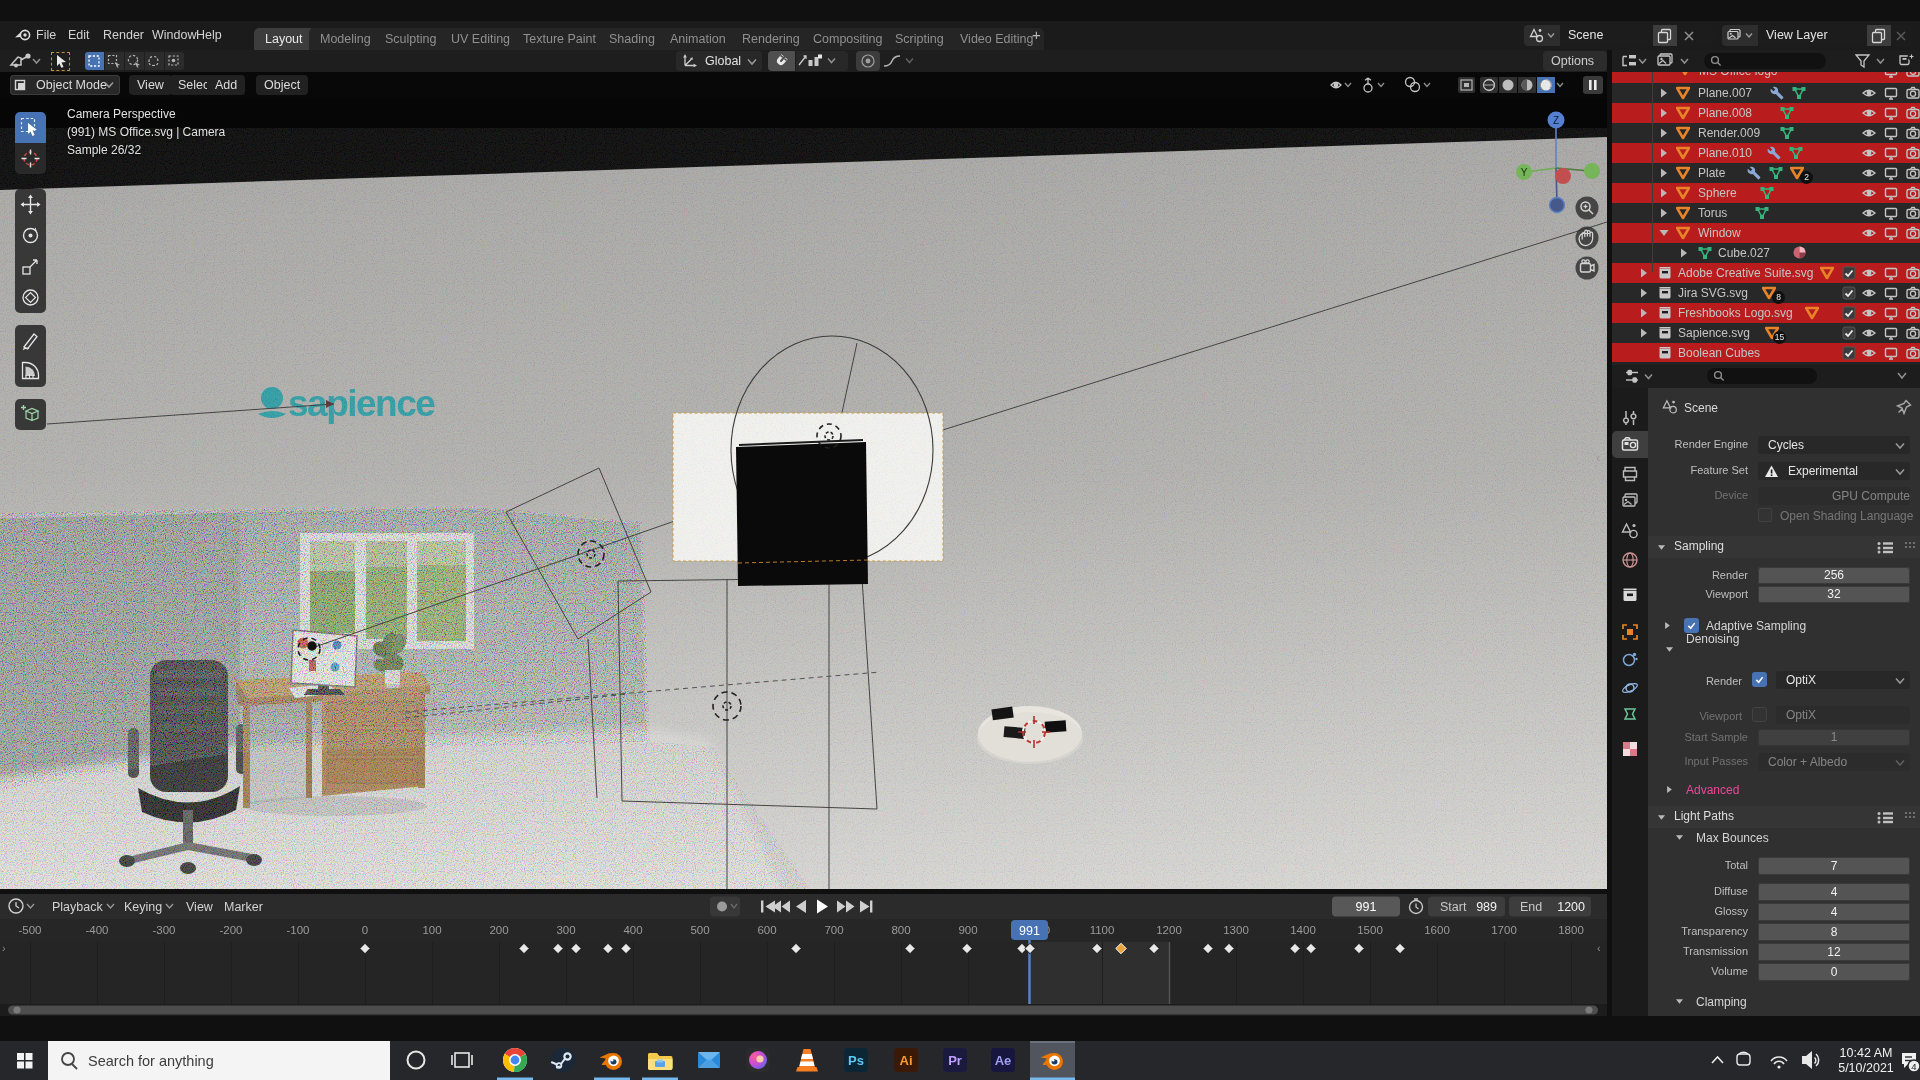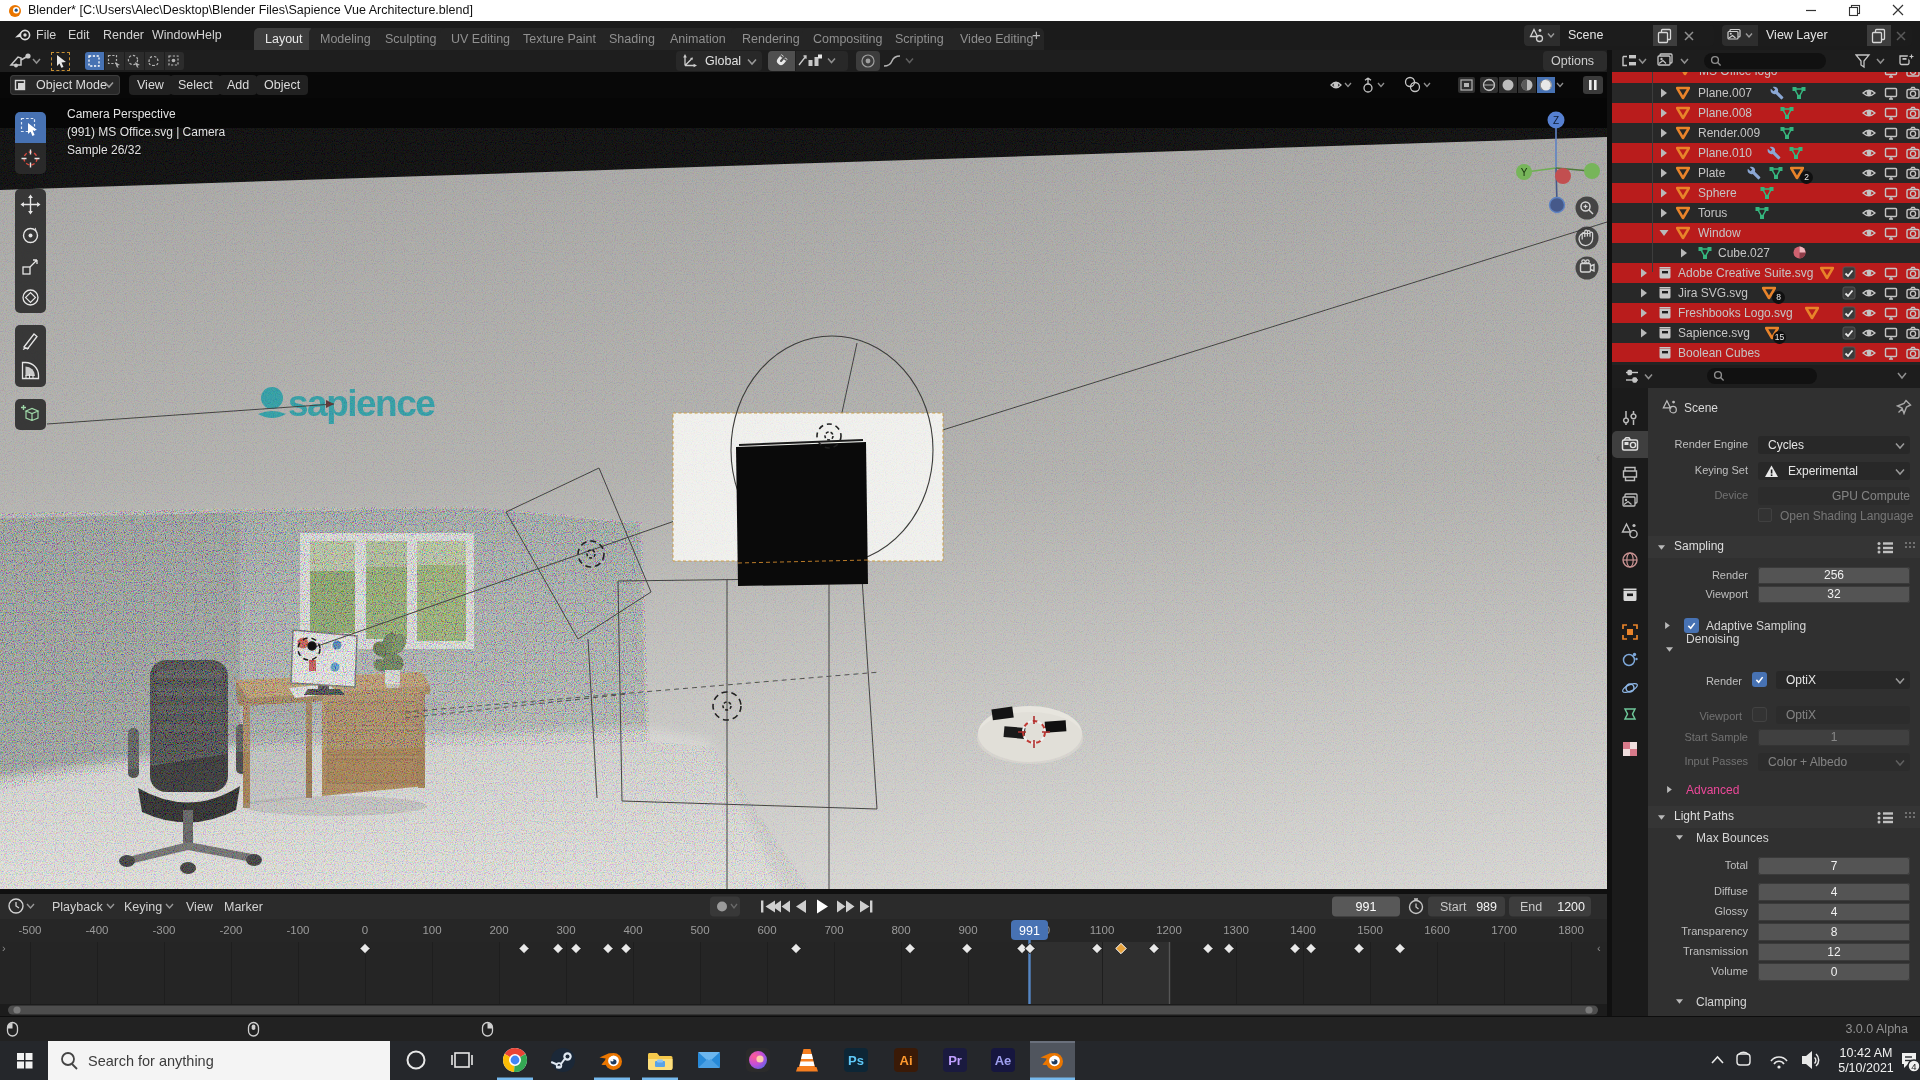--- a/index.html
+++ b/index.html
@@ -103,36 +103,20 @@
     <g id="i-arrR">
         <path d="M4 2.5 L10 7 L4 11.5 Z" fill="#b9b9b9"></path>
       </g>
     <g id="i-arrD">
         <path d="M2.5 4 L7 10 L11.5 4 Z" fill="#b9b9b9"></path>
       </g>
   </defs>
 </svg>
 <div id="root">
 
-  <div id="titlebar">
-    <svg class="abs" style="left:8px;top:4px" width="14" height="14" viewBox="0 0 14 14">
-      <circle cx="7" cy="7" r="6" fill="#ea7600"></circle>
-        <circle cx="8.2" cy="6.2" r="3.2" fill="#fff"></circle>
-        <circle cx="8.2" cy="6.2" r="1.6" fill="#265787"></circle>
-      <path d="M1 8 L5 4 L3 9 Z" fill="#ea7600"></path>
-    </svg>
-    <span class="ttext">Blender* [C:\Users\Alec\Desktop\Blender Files\Sapience Vue Architecture.blend]</span>
-
-    <svg class="abs" style="left:1796px;top:0" width="124" height="21" viewBox="0 0 124 21">
-      <line x1="10" y1="10.5" x2="20" y2="10.5" stroke="#333" stroke-width="1.2"></line>
-      <rect x="55.5" y="5.5" width="8" height="8" fill="none" stroke="#333" stroke-width="1.1"></rect>
-      <rect x="53.5" y="7.5" width="8" height="8" fill="#fff" stroke="#333" stroke-width="1.1"></rect>
-      <path d="M97 5 L107 15 M107 5 L97 15" stroke="#333" stroke-width="1.2"></path>
-    </svg>
-  </div>
 
   <div id="topbar">
     <svg class="abs" style="left:14px;top:6px" width="19" height="16" viewBox="0 0 19 16">
       <circle cx="11" cy="8" r="4.6" fill="none" stroke="#dcdcdc" stroke-width="1.6"></circle>
       <circle cx="11" cy="8" r="1.7" fill="#dcdcdc"></circle>
       <path d="M1 10.5 L7.5 4.5 L6 10 Z" fill="#dcdcdc"></path>
     </svg>
     <span class="menuitem" style="left:36px">File</span>
     <span class="menuitem" style="left:68px">Edit</span>
     <span class="menuitem" style="left:103px">Render</span>
@@ -260,21 +244,21 @@
       <circle cx="10" cy="8" r="2.4" fill="#9f9f9f"></circle>
       <path d="M26 13 Q32 13 34 8 Q36 3 42 3" fill="none" stroke="#b5b5b5" stroke-width="1.5"></path>
       <path d="M48 5.5 l3.5 4 l3.5 -4" fill="none" stroke="#5f5f5f" stroke-width="1.5"></path>
     </svg>
     <div class="hbtn" style="left:1543px;top:1px;background:#2c2c2c;color:#cdcdcd">Options <span style="color:#999">▾</span></div>
   </div>
   <div id="row3">
     <div class="hbtn" style="left:10px;width:110px;padding-left:26px;padding-right:0;background:#282828;box-shadow:inset 0 0 0 1px #3c3c3c;white-space:nowrap">Object Mode</div>
     <div class="hbtn" style="left:129px">View</div>
     <div class="hbtn" style="left:170px">Select</div>
-    <div class="hbtn" style="left:219px">Add</div>
+    <div class="hbtn" style="left:207px">Add</div>
     <div class="hbtn" style="left:256px">Object</div>
     <svg class="abs" style="left:14px;top:7px" width="15" height="13" viewBox="0 0 15 13">
       <rect x="1.5" y="1.5" width="9" height="9" fill="none" stroke="#d5d5d5" stroke-width="1.4"></rect>
       <rect x="4" y="4" width="7" height="7" fill="#d5d5d5"></rect>
     </svg>
     <svg class="abs" style="left:103px;top:9px" width="12" height="8" viewBox="0 0 12 8">
         <path d="M2 1.5 l4 4.5 l4 -4.5" fill="none" stroke="#9a9a9a" stroke-width="1.5"></path>
       </svg>
 
     <svg class="abs" style="left:1328px;top:3px" width="279" height="20" viewBox="0 0 279 20">
@@ -1043,21 +1027,21 @@
         <span class="prow" style="left:36px;top:13px;color:#dadada">Scene</span>
         <svg class="abs" style="left:248px;top:11px" width="16" height="16" viewBox="0 0 16 16">
             <path d="M10 1.5 L14.5 6 L10.5 8 L8 14.5 L6 9 L1.5 7 L8 4.5 Z M6 10 L2.5 13.5" fill="none" stroke="#a8a8a8" stroke-width="1.4"></path>
           </svg>
 
         <div class="plabel" style="left:0;top:50px;width:100px">Render Engine</div>
         <div class="pfield" style="left:110px;top:48px;width:152px;height:18px;line-height:18px;text-align:left;padding-left:10px">Cycles</div>
         <svg class="abs" style="left:246px;top:54px" width="12" height="8" viewBox="0 0 12 8">
             <path d="M2 1.5 l4 4.5 l4 -4.5" fill="none" stroke="#9a9a9a" stroke-width="1.5"></path>
           </svg>
-        <div class="plabel" style="left:0;top:76px;width:100px">Keying Set</div>
+        <div class="plabel" style="left:0;top:76px;width:100px">Feature Set</div>
         <div class="pfield" style="left:110px;top:74px;width:152px;height:18px;line-height:18px;text-align:left;padding-left:30px">Experimental</div>
         <svg class="abs" style="left:116px;top:76px" width="15" height="15" viewBox="0 0 15 15">
             <path d="M7.5 1.5 L14 13 H1 Z" fill="#e8e8e8"></path>
             <rect x="6.8" y="5.5" width="1.6" height="4" fill="#1a1a1a"></rect>
             <rect x="6.8" y="10.4" width="1.6" height="1.6" fill="#1a1a1a"></rect>
           </svg>
         <svg class="abs" style="left:246px;top:80px" width="12" height="8" viewBox="0 0 12 8">
             <path d="M2 1.5 l4 4.5 l4 -4.5" fill="none" stroke="#9a9a9a" stroke-width="1.5"></path>
           </svg>
         <div style="opacity:0.45">
@@ -1292,33 +1276,20 @@
       <text x="1440" y="17" fill="#c9c9c9" font-size="12.5" font-family="Liberation Sans, sans-serif">Start</text>
       <text x="1497" y="17" fill="#f2f2f2" font-size="12.5" text-anchor="end" font-family="Liberation Sans, sans-serif">989</text>
       <rect x="1509" y="2.5" width="82" height="20" rx="4" fill="#3d3d3d"></rect>
       <text x="1520" y="17" fill="#c9c9c9" font-size="12.5" font-family="Liberation Sans, sans-serif">End</text>
       <text x="1585" y="17" fill="#f2f2f2" font-size="12.5" text-anchor="end" font-family="Liberation Sans, sans-serif">1200</text>
       <text x="2" y="58" fill="#8a8a8a" font-size="11" font-family="Liberation Sans, sans-serif">›</text>
       <text x="1597" y="58" fill="#8a8a8a" font-size="11" font-family="Liberation Sans, sans-serif">‹</text>
     </svg>
   </div>
 
-  <div id="statusbar">
-    <svg width="1920" height="24" viewBox="0 0 1920 24">
-      <g>
-        <rect x="7.5" y="5.5" width="10" height="13.5" rx="5" fill="none" stroke="#cfcfcf" stroke-width="1.3"></rect>
-        <path d="M12.5 6 v5.5 h-5 v-1 a5 5 0 0 1 5 -4.5 Z" fill="#cfcfcf"></path>
-        <rect x="248.5" y="5.5" width="10" height="13.5" rx="5" fill="none" stroke="#cfcfcf" stroke-width="1.3"></rect>
-        <rect x="251.7" y="7.5" width="3.6" height="5.5" rx="1.8" fill="#cfcfcf"></rect>
-        <rect x="482.5" y="5.5" width="10" height="13.5" rx="5" fill="none" stroke="#cfcfcf" stroke-width="1.3"></rect>
-        <path d="M487.5 6 v5.5 h5 v-1 a5 5 0 0 0 -5 -4.5 Z" fill="#cfcfcf"></path>
-      </g>
-      <text x="1908" y="16" fill="#909090" font-size="12.5" text-anchor="end" font-family="Liberation Sans, sans-serif">3.0.0 Alpha</text>
-    </svg>
-  </div>
 
   <div id="taskbar">
     <svg width="1920" height="39" viewBox="0 0 1920 39">
       <rect x="0" y="0" width="1920" height="39" fill="#25272b"></rect>
 
       <g fill="#f2f2f2">
         <rect x="17" y="12" width="7" height="7"></rect>
           <rect x="25.5" y="12" width="7" height="7"></rect>
         <rect x="17" y="20.5" width="7" height="7"></rect>
           <rect x="25.5" y="20.5" width="7" height="7"></rect>

